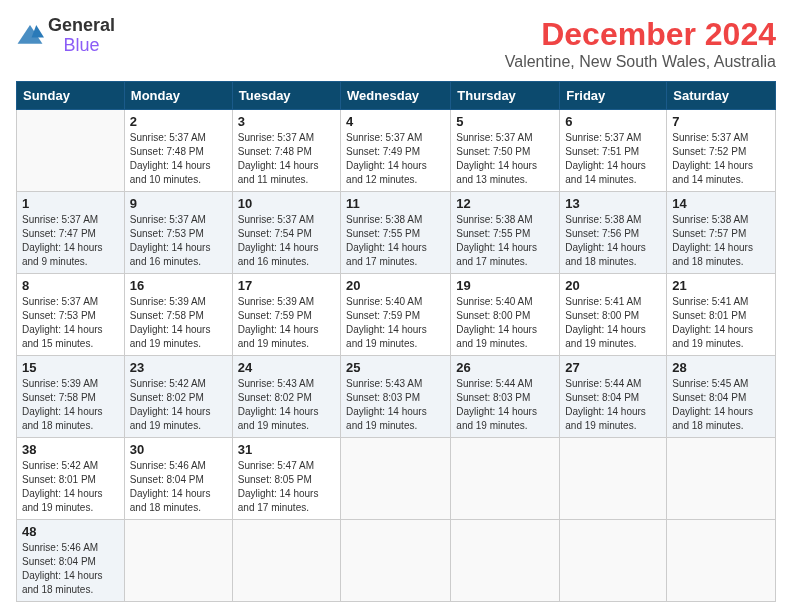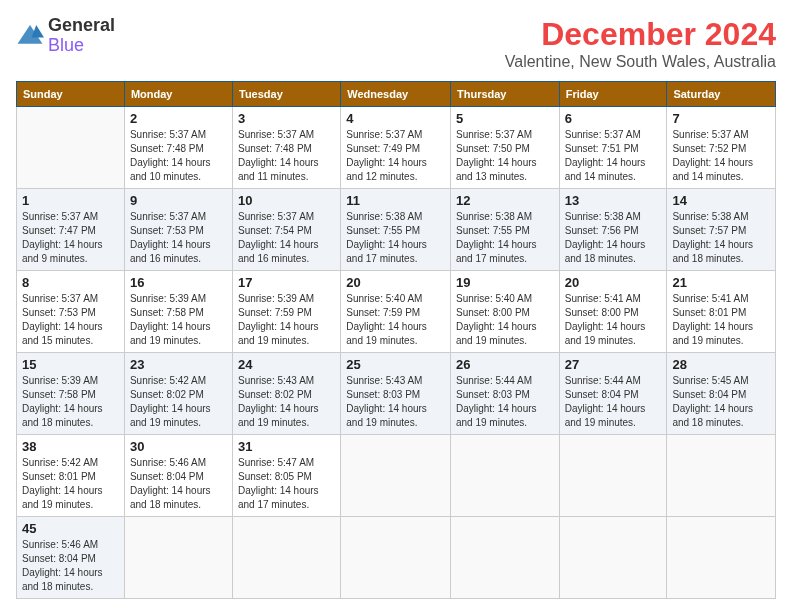--- a/index.html
+++ b/index.html
@@ -18,20 +18,21 @@
     }
     .logo {
       display: flex;
       align-items: center;
       gap: 4px;
     }
     .logo-text {
       display: flex;
       flex-direction: column;
       line-height: 1.1;
+      text-align: center;
     }
     .logo-general {
       font-size: 18px;
       font-weight: bold;
       color: #333;
     }
     .logo-blue {
       font-size: 18px;
       font-weight: normal;
       color: #8b5cf6;
@@ -51,25 +52,25 @@
     .location-title {
       font-size: 16px;
       color: #555;
     }
     .calendar-table {
       width: 100%;
       border-collapse: collapse;
       font-size: 10px;
     }
     .calendar-table th {
-      background: #a16207;
+      background: #0c4a6e;
       color: #fff;
       text-align: left;
       padding: 6px 6px;
-      font-size: 11px;
+      font-size: 13px;
       font-weight: bold;
       border: 1px solid #1a5a8a;
     }
     .calendar-table td {
       border: 1px solid #ccc;
       vertical-align: top;
       padding: 4px 5px;
       height: 80px;
       width: 113px;
       background: #fff;
@@ -259,21 +260,21 @@
           <span class="day-number">31</span>
           <div class="day-info">Sunrise: 5:47 AM<br>Sunset: 8:05 PM<br>Daylight: 14 hours and 17 minutes.</div>
         </td>
         <td class="empty-cell"></td>
         <td class="empty-cell"></td>
         <td class="empty-cell"></td>
         <td class="empty-cell"></td>
       </tr>
       <tr>
         <td>
-          <span class="day-number">45</span>
+          <span class="day-number">48</span>
           <div class="day-info">Sunrise: 5:46 AM<br>Sunset: 8:04 PM<br>Daylight: 14 hours and 18 minutes.</div>
         </td>
         <td class="empty-cell"></td>
         <td class="empty-cell"></td>
         <td class="empty-cell"></td>
         <td class="empty-cell"></td>
         <td class="empty-cell"></td>
         <td class="empty-cell"></td>
       </tr>
     </tbody>

